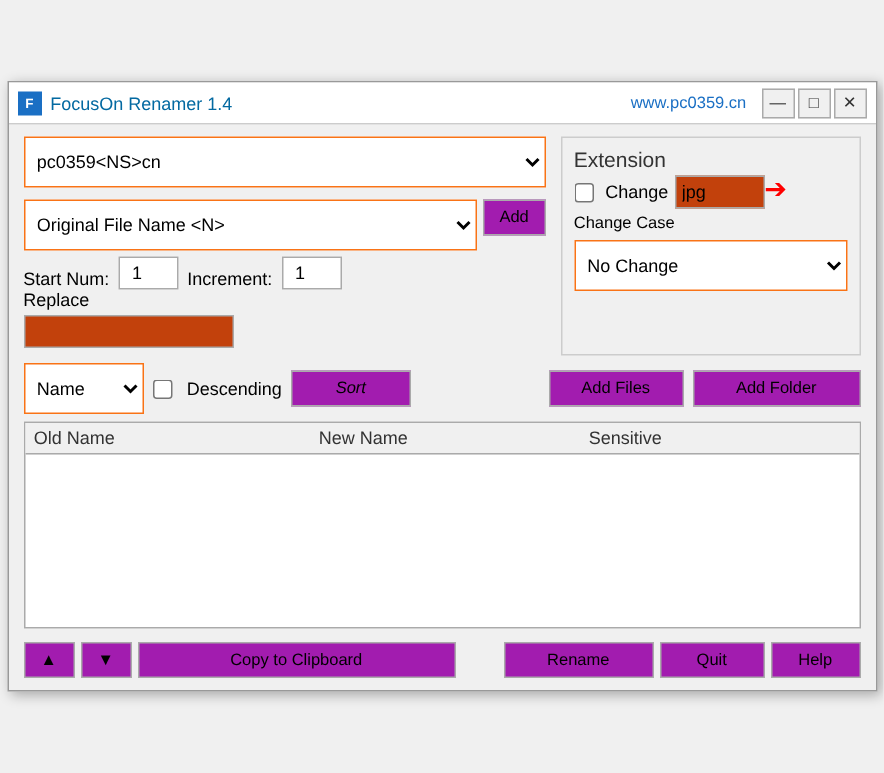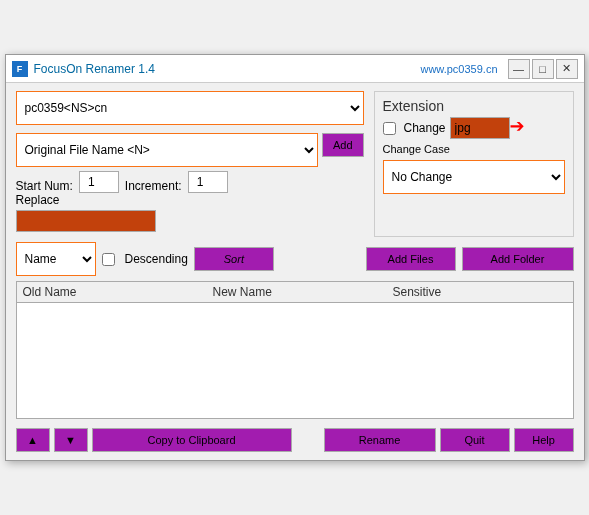--- a/index.html
+++ b/index.html
@@ -298,18 +298,18 @@
         <span class="col-header col-location">Sensitive</span>
       </div>
 
       <div style="height:calc(100% - 26px);"></div>
     </div>
 
     <div class="bottom-bar">
       <button style="width:34px;">▲</button>
       <button style="width:34px;">▼</button>
       <button style="flex:1;">Copy to Clipboard</button>
-      <button style="width:112px;margin-left:28px;">Rename</button>
+      <button style="width:100px;margin-left:28px;">Rename</button>
       <button style="width:70px;">Quit</button>
       <button style="width:60px;">Help</button>
     </div>
   </div>
 </div>
 
 </body></html>

